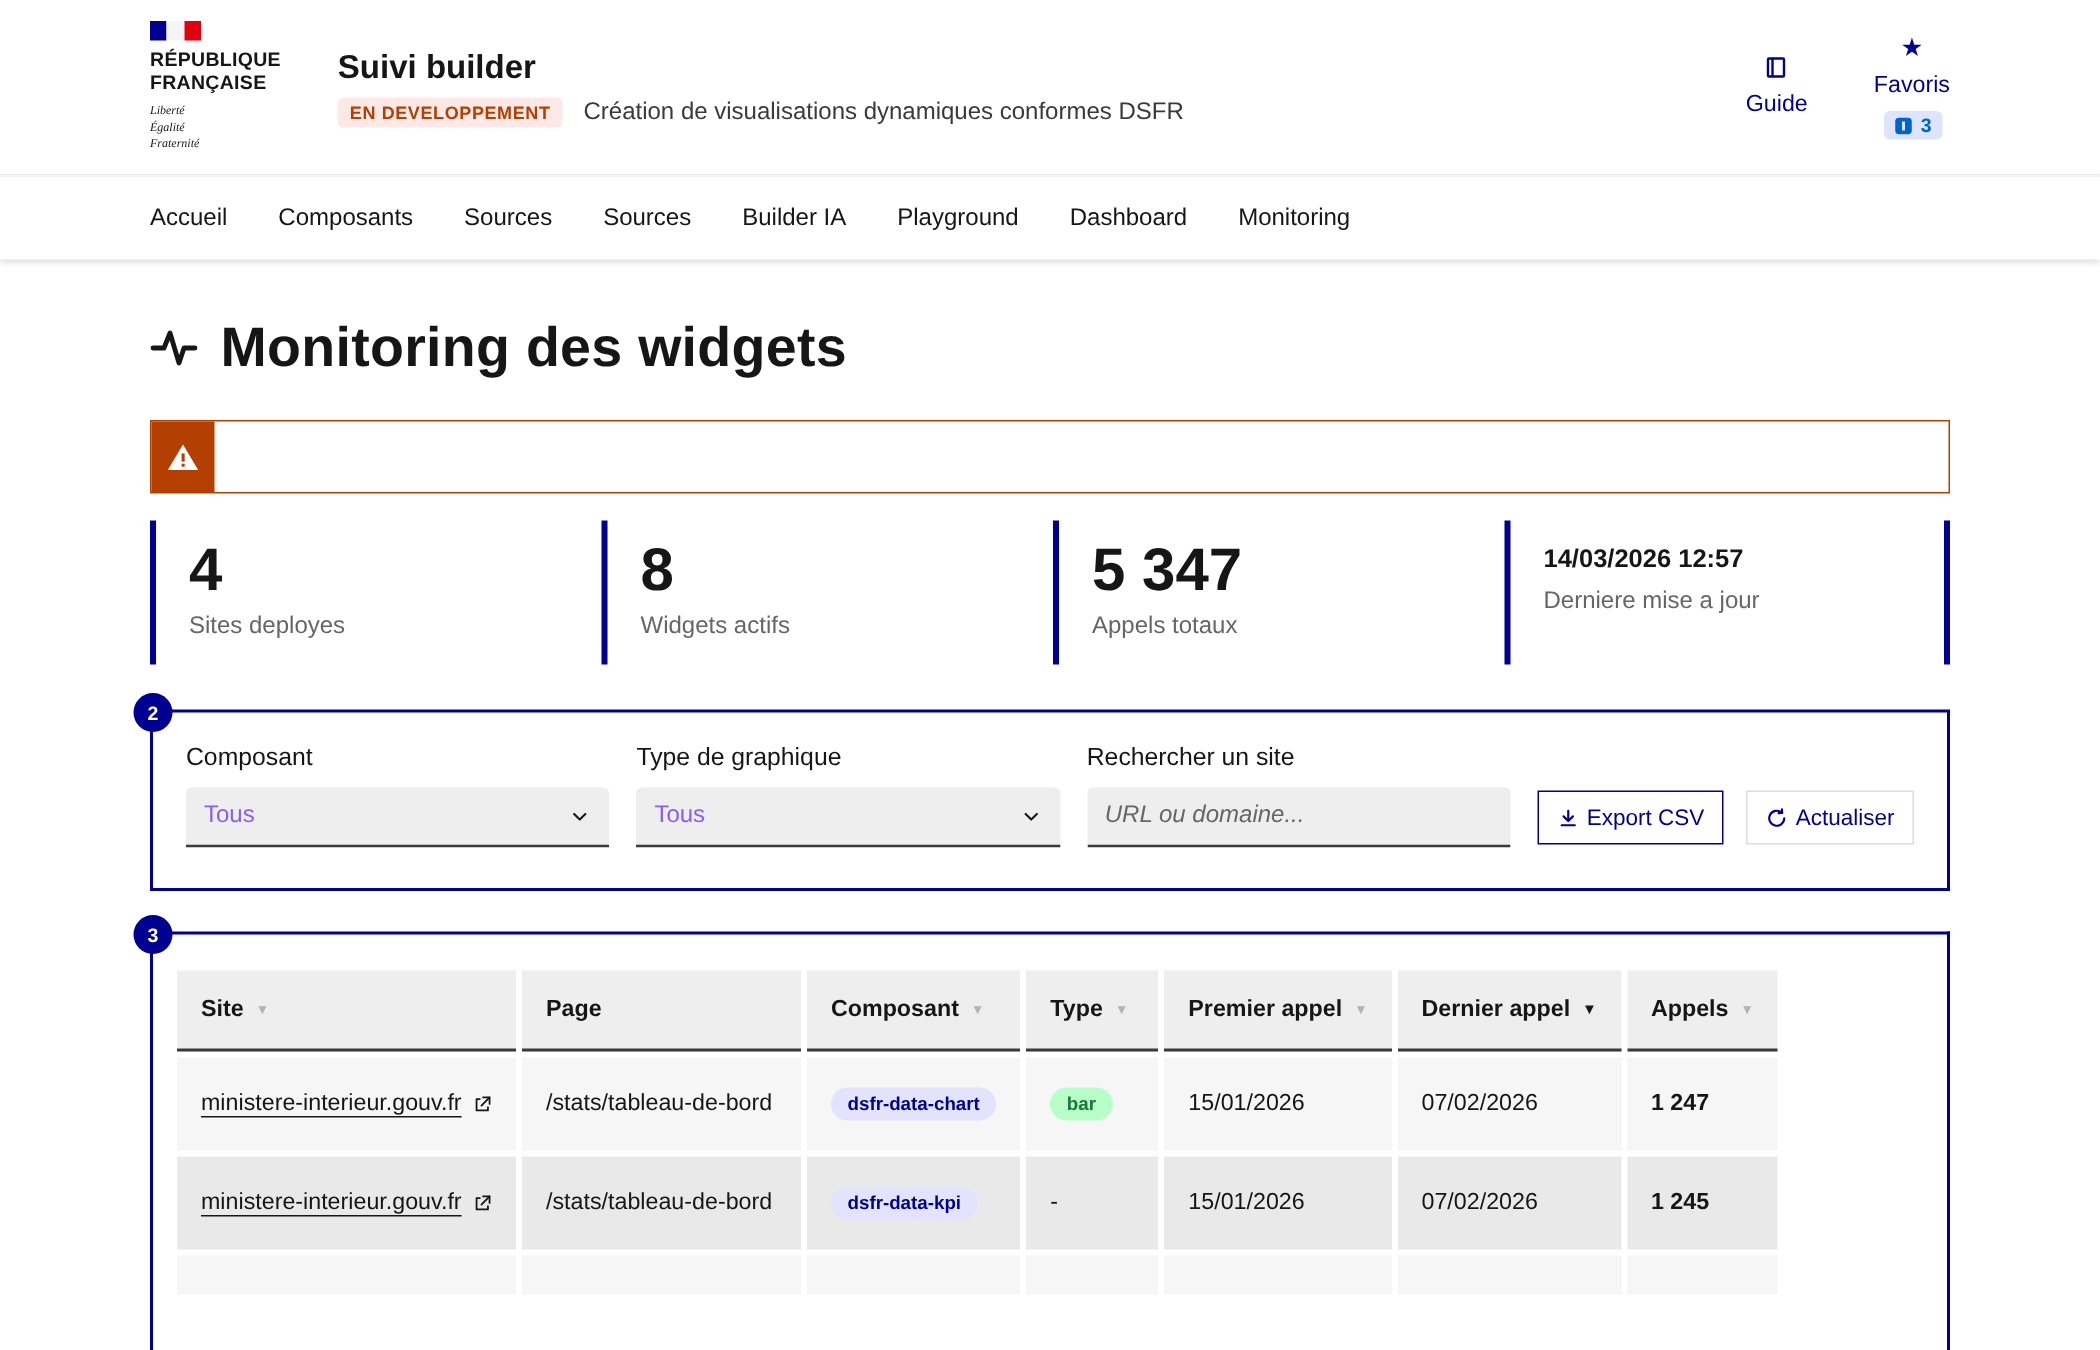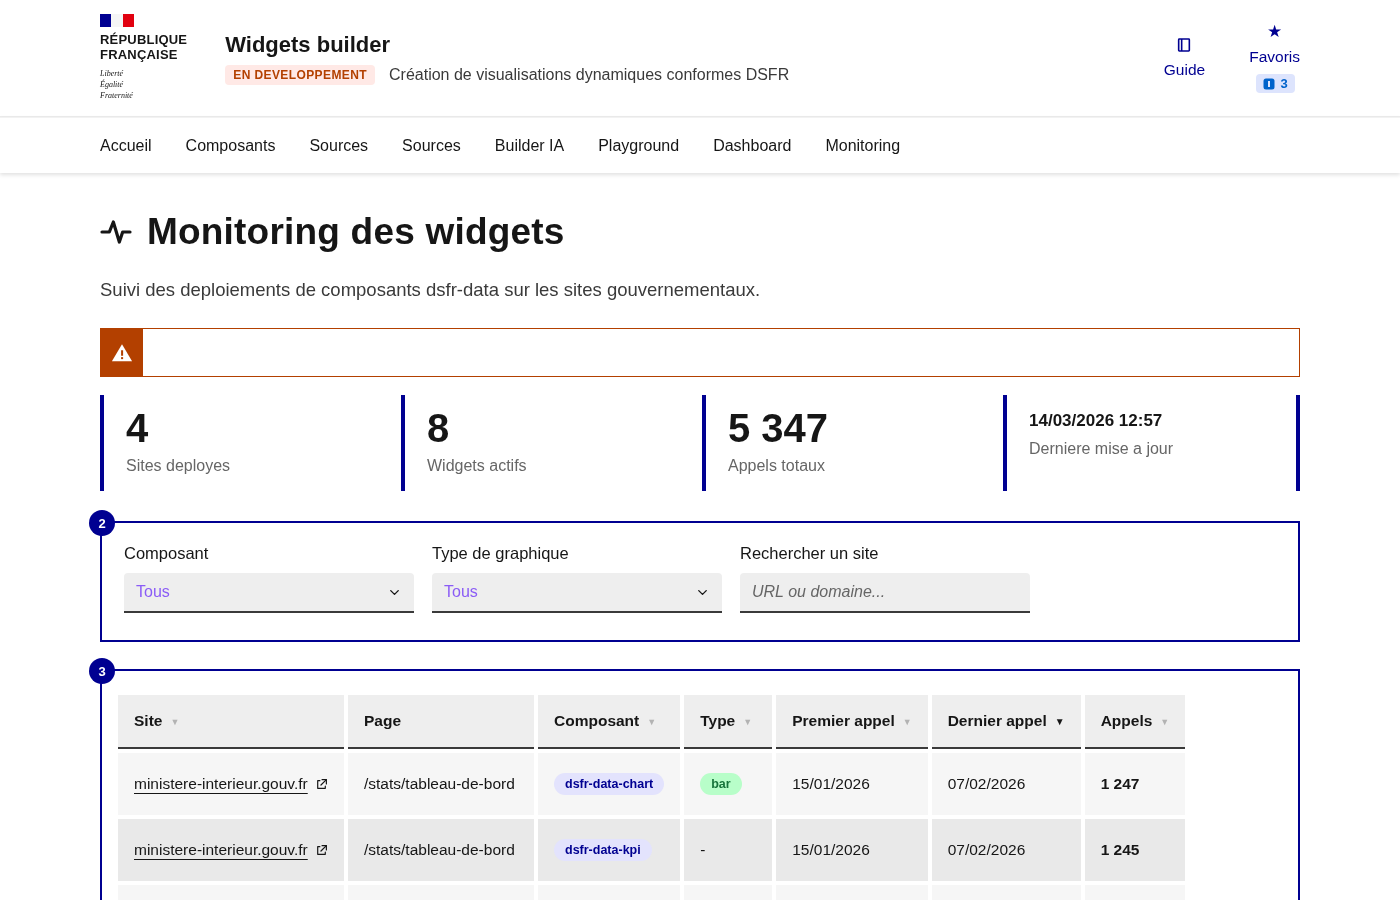--- a/index.html
+++ b/index.html
@@ -119,21 +119,21 @@
       <div>RÉPUBLIQUE</div>
       <div>FRANÇAISE</div>
     </div>
     <div class="motto">
       <div>Liberté</div>
       <div>Égalité</div>
       <div>Fraternité</div>
     </div>
   </div>
   <div class="service">
-    <div class="service-title">Widgets builder</div>
+    <div class="service-title">Suivi builder</div>
     <div class="service-sub">
       <span class="dev-badge">EN DEVELOPPEMENT</span>
       <span class="tagline">Création de visualisations dynamiques conformes DSFR</span>
     </div>
   </div>
   <div class="header-links">
     <a class="hlink">
       <span>
         <svg width="16" height="16" viewBox="0 0 24 24" fill="none" stroke="#000091" stroke-width="2.4">
           <rect x="4" y="3" width="16" height="18" rx="1"></rect>
@@ -171,21 +171,20 @@
 
   <h1 class="page-title">
     <span>
       <svg width="32" height="32" viewBox="0 0 24 24" fill="none" stroke="#161616" stroke-width="2.4" stroke-linecap="round" stroke-linejoin="round">
         <polyline points="1.5,12 7,12 10,4.5 14.5,19.5 17,12 22.5,12"></polyline>
       </svg>
     </span>
     <span>Monitoring des widgets</span>
   </h1>
 
-  <p class="subtitle">Suivi des deploiements de composants dsfr-data sur les sites gouvernementaux.</p>
 
   <div class="alert">
     <div class="alert-icon">
       <svg width="22" height="22" viewBox="0 0 24 24">
         <path d="M12 2.5 L23 21 H1 Z" fill="#fff"></path>
         <rect x="11" y="9" width="2.2" height="6" fill="#b34000"></rect>
         <rect x="11" y="16.5" width="2.2" height="2.2" fill="#b34000"></rect>
       </svg>
     </div>
   </div>
@@ -230,20 +229,41 @@
           <span>
             <svg width="15" height="15" viewBox="0 0 24 24" fill="none" stroke="#161616" stroke-width="2.2" stroke-linecap="round" stroke-linejoin="round">
                 <polyline points="6,9 12,15 18,9"></polyline>
               </svg>
           </span>
         </div>
       </div>
       <div class="fgroup">
         <label class="flabel">Rechercher un site</label>
         <input class="control" type="text" placeholder="URL ou domaine..." style="">
+      </div>
+      <div class="btns">
+        <button class="btn btn-outline">
+          <span>
+            <svg width="15" height="15" viewBox="0 0 24 24" fill="none" stroke="#000091" stroke-width="2.3" stroke-linecap="round" stroke-linejoin="round">
+              <line x1="12" y1="4" x2="12" y2="14"></line>
+                <polyline points="7,10 12,15 17,10"></polyline>
+                <line x1="5" y1="19.5" x2="19" y2="19.5"></line>
+            </svg>
+          </span>
+          <span>Export CSV</span>
+        </button>
+        <button class="btn btn-plain">
+          <span>
+            <svg width="15" height="15" viewBox="0 0 24 24" fill="none" stroke="#000091" stroke-width="2.3" stroke-linecap="round" stroke-linejoin="round">
+              <path d="M20 12a8 8 0 1 1-2.8-6.1"></path>
+                <polyline points="17.5,2.5 17.8,6.3 14,6.6"></polyline>
+            </svg>
+          </span>
+          <span>Actualiser</span>
+        </button>
       </div>
     </div>
   </section>
 
   <section class="num-section table-wrap">
     <span class="num-badge">3</span>
     <table>
       <colgroup>
         <col style="width:226px">
           <col style="width:186px">

